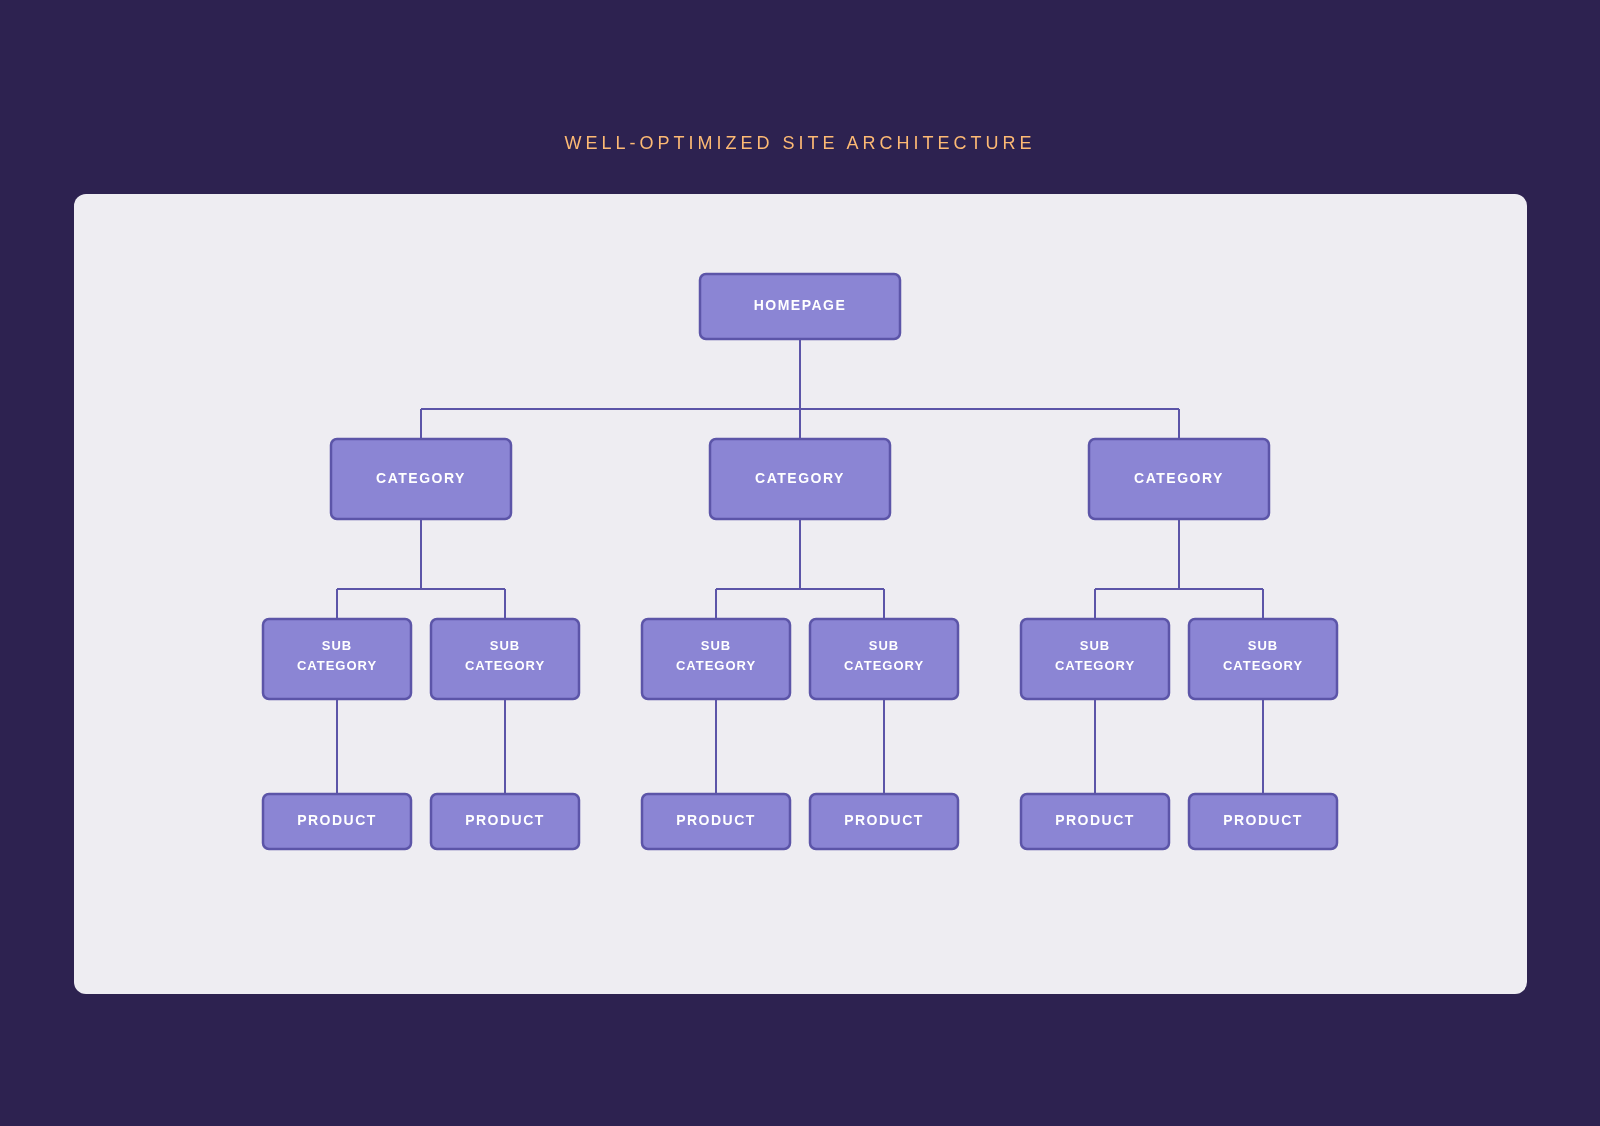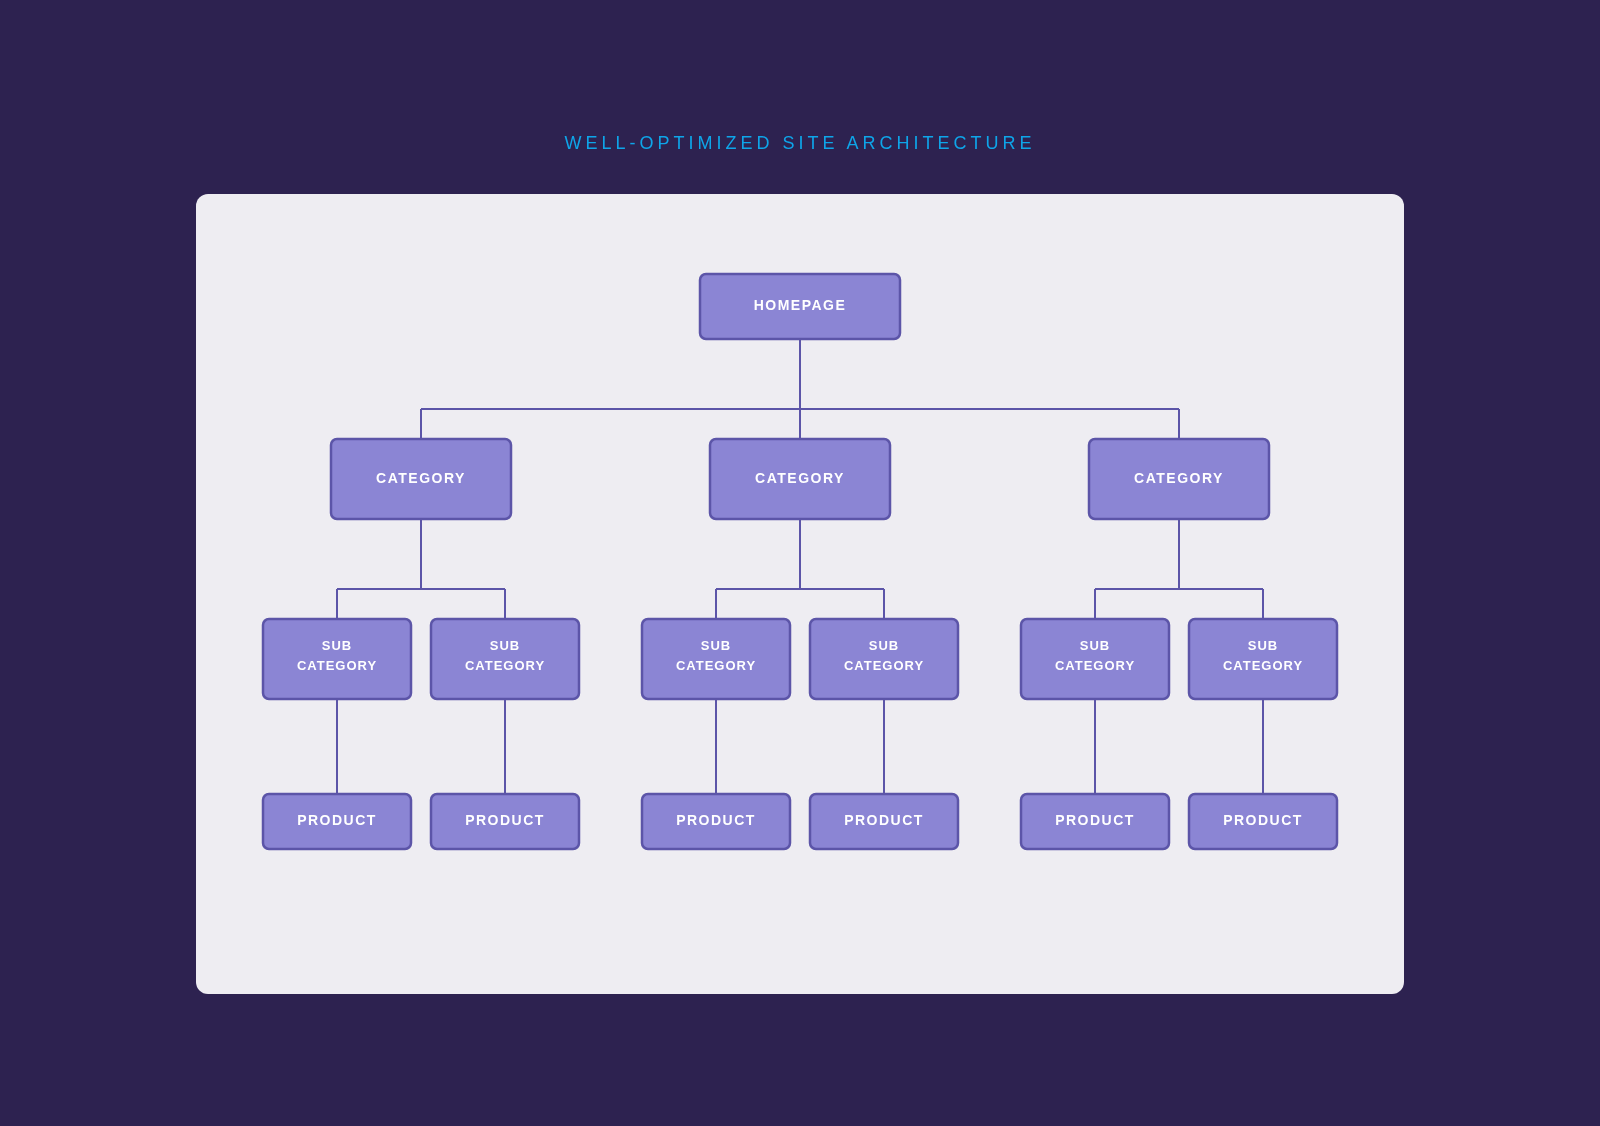--- a/index.html
+++ b/index.html
@@ -7,31 +7,31 @@
       width: 1600px;
       height: 1126px;
       background-color: #2d2250;
       display: flex;
       flex-direction: column;
       align-items: center;
       justify-content: center;
       font-family: 'Arial', sans-serif;
     }
     .page-title {
-      color: #0ea5e9;
+      color: #fdba74;
       font-size: 18px;
       letter-spacing: 4px;
       font-weight: 400;
       margin-bottom: 40px;
       text-transform: uppercase;
     }
     .diagram-container {
       background-color: #eeedf2;
       border-radius: 12px;
-      width: 1208px;
+      width: 1453px;
       padding: 60px 60px 60px 60px;
       display: flex;
       flex-direction: column;
       align-items: center;
     }
   </style>
 </head>
 <body>
 
 <div class="page-title">WELL-OPTIMIZED SITE ARCHITECTURE</div>

